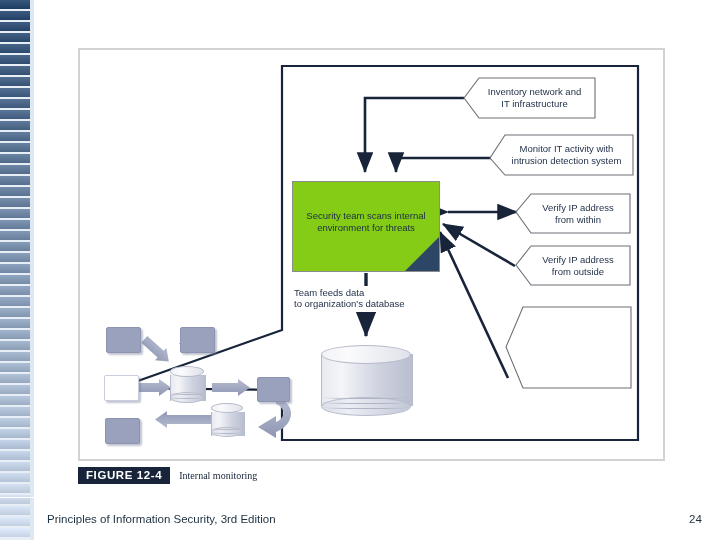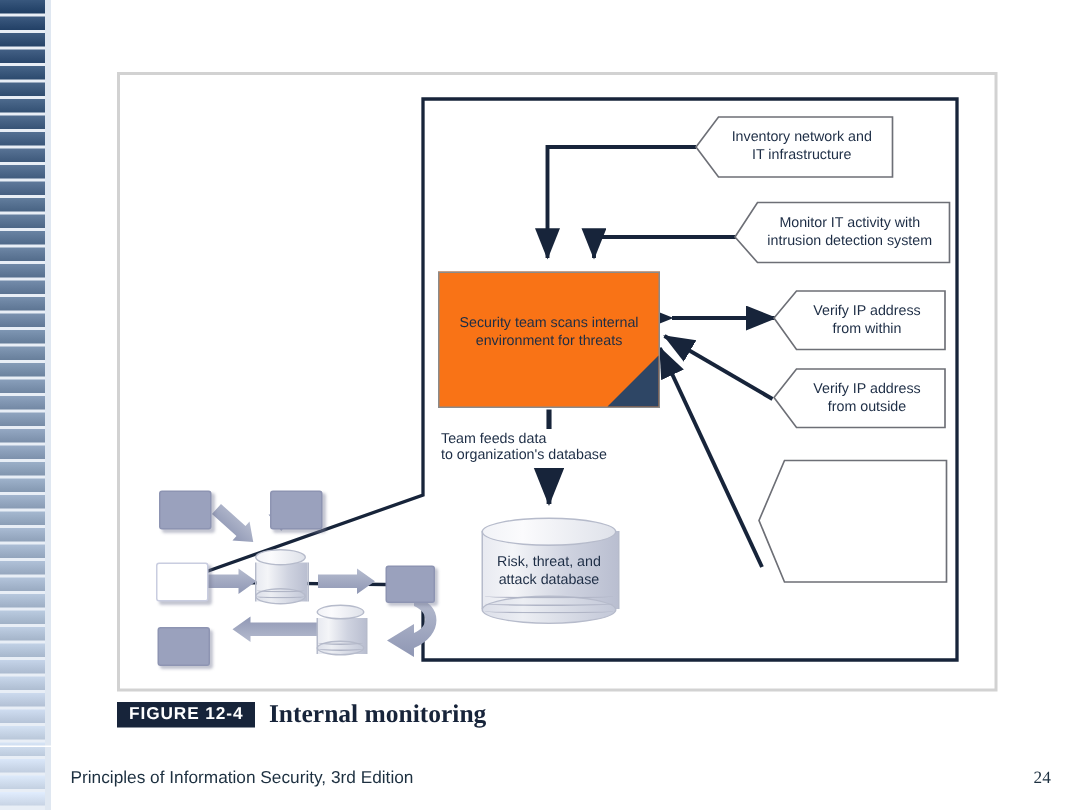--- a/index.html
+++ b/index.html
@@ -54,21 +54,21 @@
     line-height:1.25;
     text-align:center;
     white-space:pre-line;
     box-sizing:border-box;
   }
   .callout .label{position:relative;z-index:2;padding-left:14px;padding-right:4px;}
 
   
   #mainbox{
     position:absolute;left:292px;top:181px;width:148px;height:91px;
-    border:1px solid #8b8b8b;background:#f97316;box-sizing:border-box;
+    border:1px solid #8b8b8b;background:#84cc16;box-sizing:border-box;
   }
   #mainbox .mb-label{
     position:absolute;left:0;right:0;top:28px;
     text-align:center;font-size:9.5px;color:#1d2d45;line-height:1.3;
     white-space:pre-line;z-index:3;
   }
   #mainbox .corner{
     position:absolute;right:0;bottom:0;width:0;height:0;
     border-left:34px solid transparent;border-bottom:34px solid #2e4665;
   }
@@ -107,35 +107,35 @@
   
   #caption{position:absolute;left:78px;top:466px;height:20px;}
   #figtag{
     display:inline-block;background:#17243a;color:#ffffff;
     font-family:"Liberation Sans", sans-serif;
     font-weight:bold;font-size:11.5px;letter-spacing:.6px;
     padding:2px 8px 3px 8px;vertical-align:middle;
   }
   #figtitle{
     display:inline-block;margin-left:9px;vertical-align:middle;
-    font-family:"Liberation Serif", serif;font-weight:bold;
-    font-size:17px;color:#17243a;
+    font-family:"Liberation Serif", serif;font-weight:normal;
+    font-size:10px;color:#17243a;
   }
 
   
   #footrule{position:absolute;left:0;top:497px;width:720px;height:1px;background:#ffffff;}
   #footer-left{
     position:absolute;left:47px;top:513px;
     font-size:11.5px;color:#1d3040;
     font-family:"Liberation Sans", sans-serif;
   }
   #footer-right{
     position:absolute;left:689px;top:513px;
     font-size:11.5px;color:#1d3040;
-    font-family:Liberation Serif, serif;
+    font-family:Liberation Sans, sans-serif;
   }
 </style>
 </head>
 <body>
 
 <div id="slide">
 
   <div id="sidebar">
     <div class="edge"></div>
   <div class="stripe" style="top: 0px; background: linear-gradient(rgb(56, 87, 125), rgb(30, 61, 99));"></div>
@@ -268,22 +268,20 @@
   <div class="dtext" style="left:294px;top:287px;width:146px;font-size:9.5px;">Team feeds data
 to organization's database</div>
 
   <div class="cyl" style="left:321px;top:345px;width:90px;height:72px;">
     <div class="body" style="height:52px;"></div>
     <div class="top" style="height:19px;"></div>
     <div class="bot" style="top:52px;height:19px;"></div>
     <div class="ring" style="top:51px;"></div>
     <div class="ring" style="top:56px;"></div>
     <div class="ring" style="top:61px;"></div>
-    <div class="cyl-label" style="top:24px;">Risk, threat, and
-attack database</div>
   </div>
 
   <div class="netbox" style="left:106px;top:327px;width:33px;height:24px;"></div>
   <div class="netbox" style="left:180px;top:327px;width:33px;height:24px;"></div>
   <div class="netbox light" style="left:104px;top:375px;width:33px;height:24px;"></div>
   <div class="netbox" style="left:257px;top:377px;width:31px;height:23px;"></div>
   <div class="netbox" style="left:105px;top:418px;width:33px;height:24px;"></div>
 
   <div class="cyl" style="left:170px;top:366px;width:34px;height:40px;">
     <div class="body" style="height:26px;"></div>

